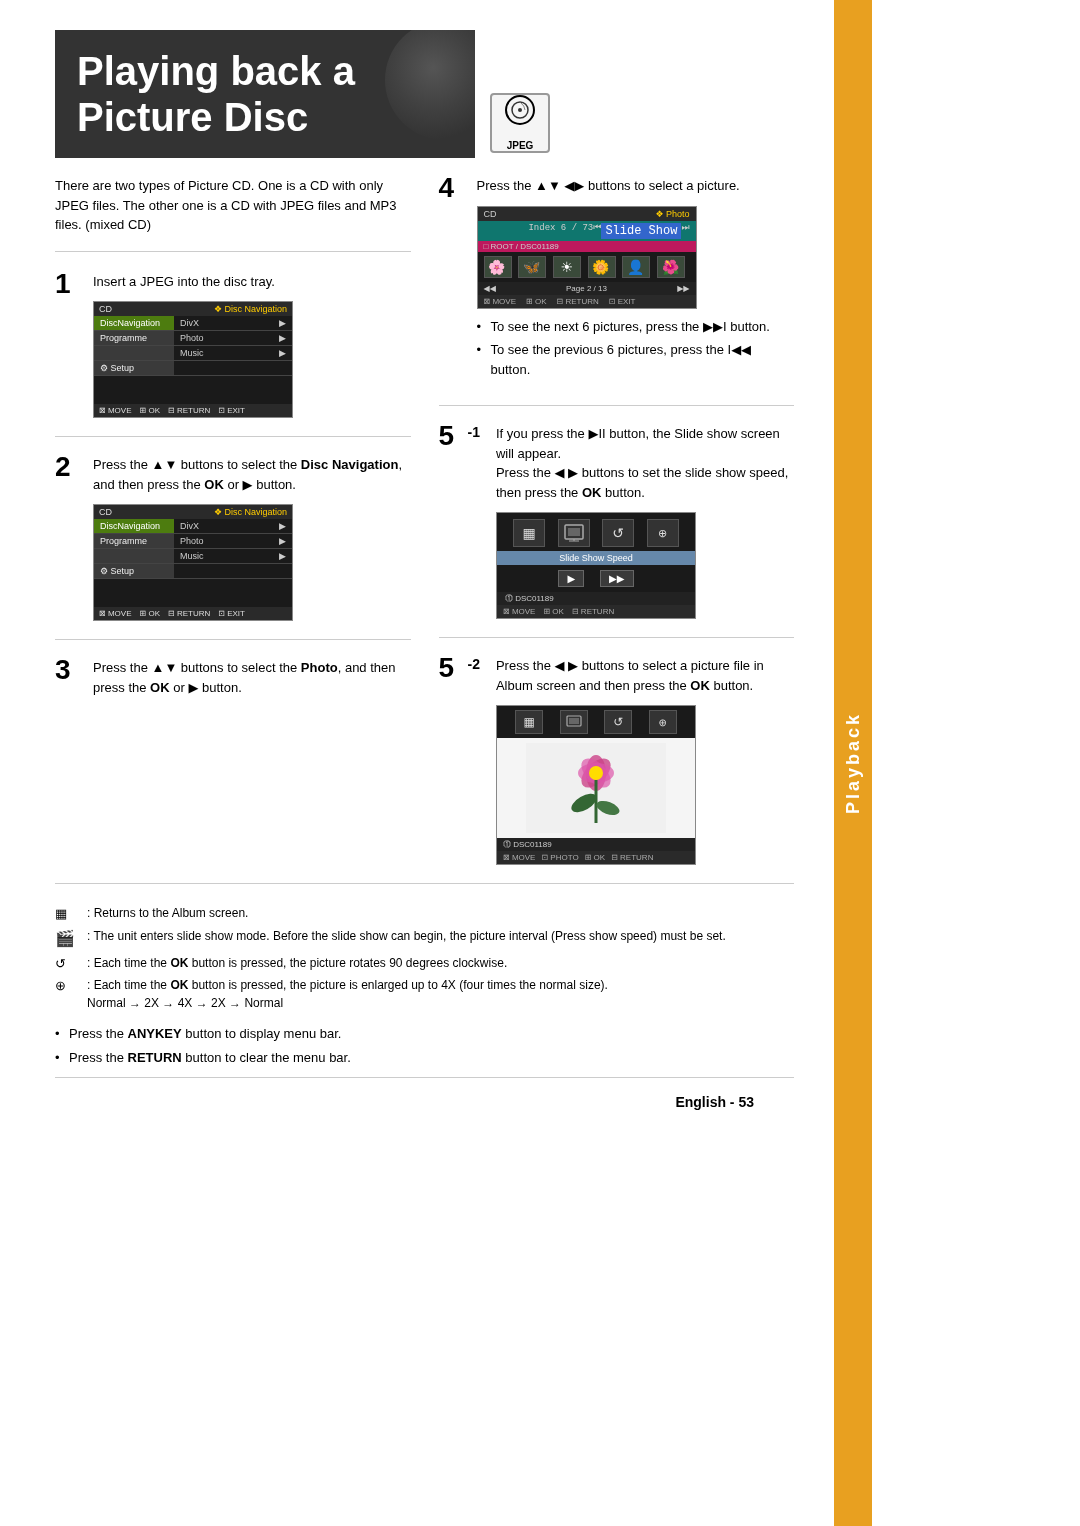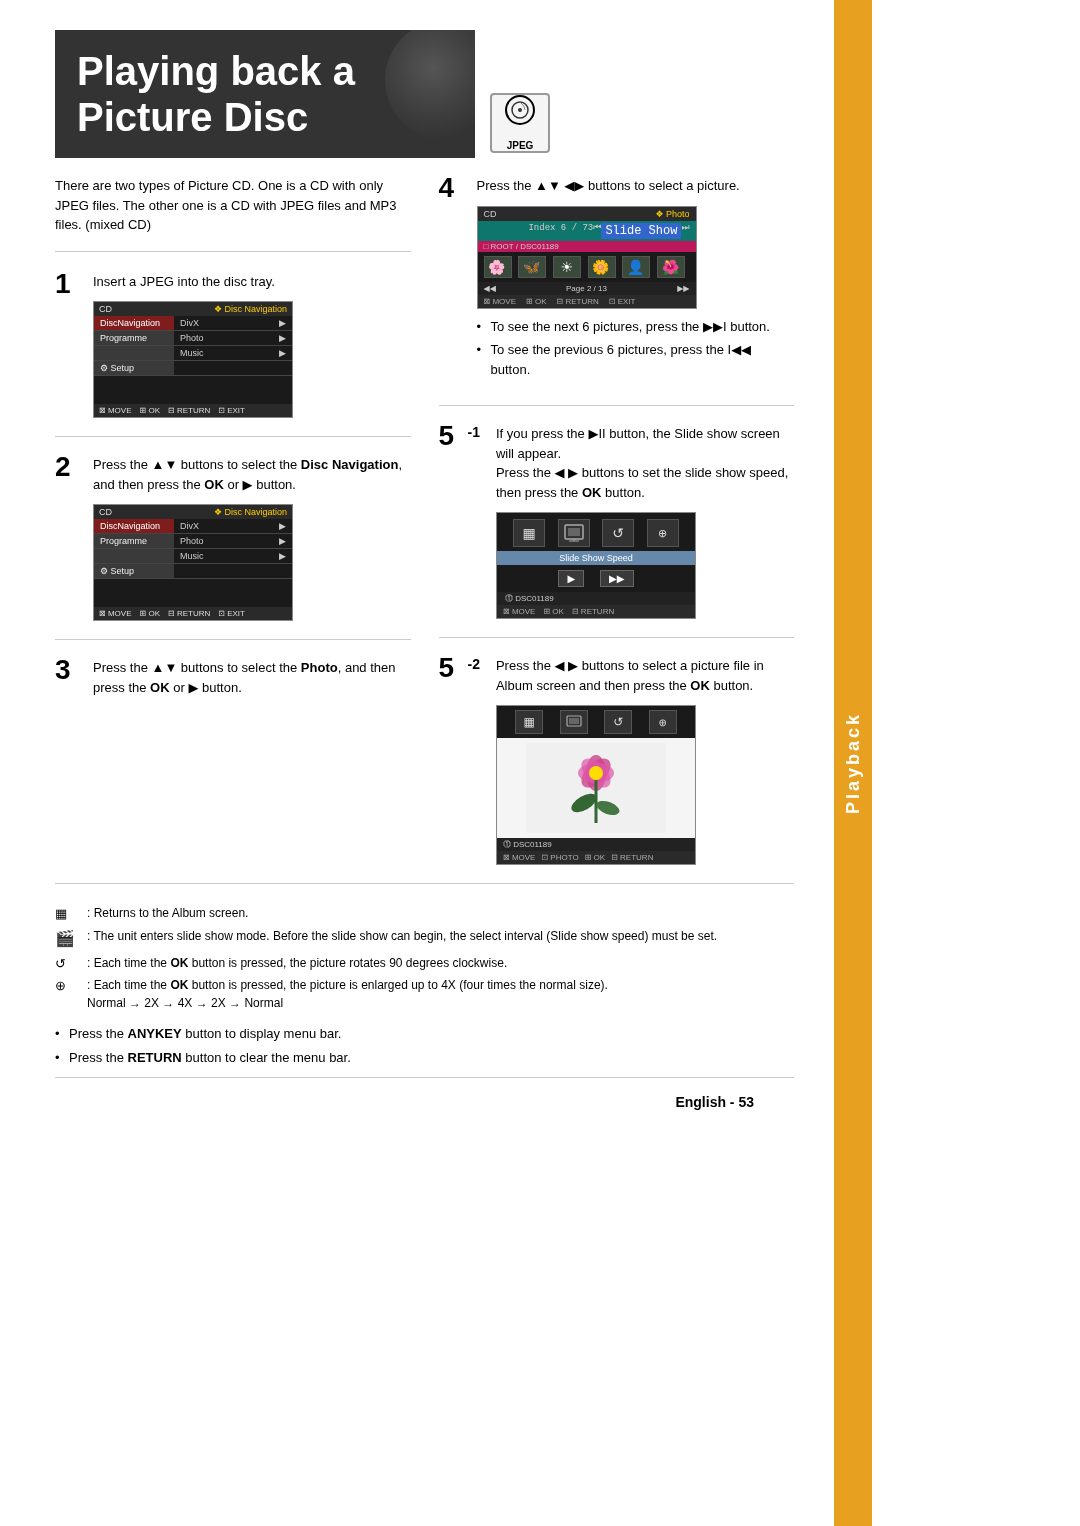--- a/index.html
+++ b/index.html
@@ -173,21 +173,21 @@
       border-bottom: 1px solid #444;
     }
     .menu-label {
       background: #3a3a3a;
       padding: 2px 6px;
       font-size: 9px;
       color: #eee;
       min-width: 80px;
     }
     .menu-label.active {
-      background: #7f1d1d;
+      background: #4d7c0f;
       color: #fff;
     }
     .menu-value {
       padding: 2px 6px;
       font-size: 9px;
       color: #ccc;
       flex: 1;
       display: flex;
       justify-content: space-between;
       align-items: center;
@@ -711,21 +711,21 @@
     </div>
 
     <div style="margin-top:18px; padding-top:10px; border-top:1px solid #ccc;">
       <div class="icon-legend">
         <div class="legend-row">
           <span class="legend-icon">▦</span>
           <span class="legend-text">: Returns to the Album screen.</span>
         </div>
         <div class="legend-row">
           <span class="legend-icon" style="font-size:16px;">🎬</span>
-          <span class="legend-text">: The unit enters slide show mode. Before the slide show can begin, the select interval (Slide show speed) must be set.</span>
+          <span class="legend-text">: The unit enters slide show mode. Before the slide show can begin, the picture interval (Press show speed) must be set.</span>
         </div>
         <div class="legend-row">
           <span class="legend-icon">↺</span>
           <span class="legend-text">: Each time the <span class="bold">OK</span> button is pressed, the picture rotates 90 degrees clockwise.</span>
         </div>
         <div class="legend-row">
           <span class="legend-icon">⊕</span>
           <span class="legend-text">: Each time the <span class="bold">OK</span> button is pressed, the picture is enlarged up to 4X (four times the normal size).<br>Normal → 2X → 4X → 2X → Normal</span>
         </div>
       </div>

